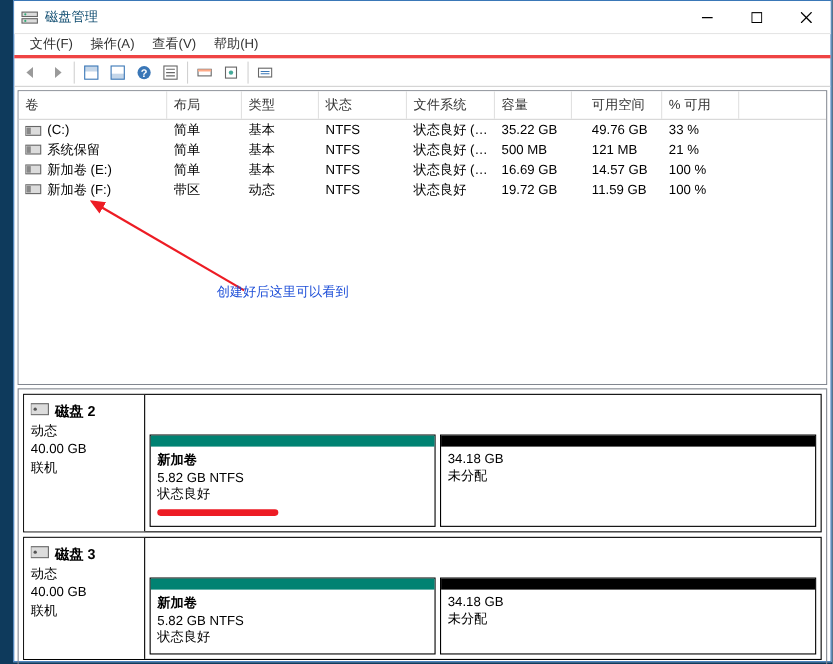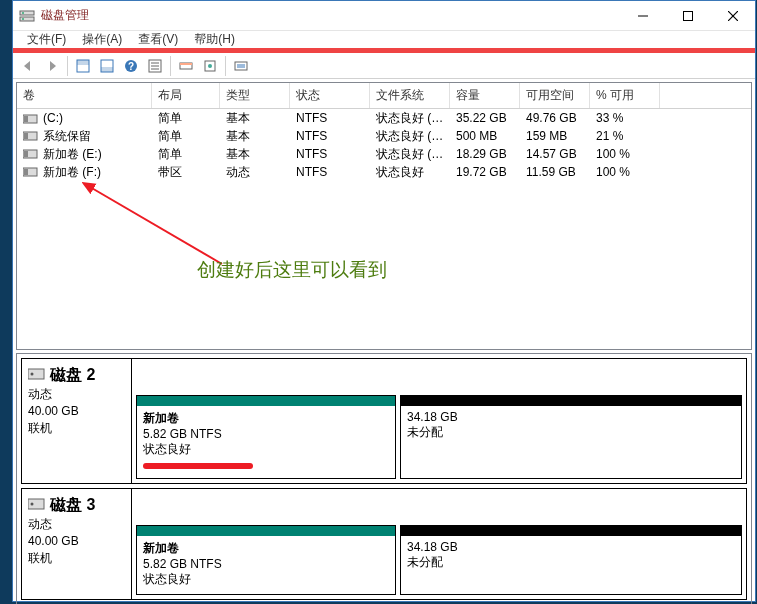--- a/index.html
+++ b/index.html
@@ -20,32 +20,32 @@
 }
 .titlebar {
   height: 30px;
   display: flex;
   align-items: center;
   padding-left: 6px;
   background: #fff;
   border-bottom: 1px solid #e5e5e5;
 }
 .titlebar .app-icon { width: 16px; height: 16px; margin-right: 6px; display:inline-flex; }
-.titlebar .title { flex: 0 0 auto; font-size: 12px; color: #7f1d1d; }
+.titlebar .title { flex: 0 0 auto; font-size: 12px; color: #0c4a6e; }
 .titlebar .spacer { flex: 1; }
 .titlebar .win-btn { width: 45px; height: 29px; display:flex; align-items:center; justify-content:center; font-size:14px; }
 .titlebar .win-btn.close { width: 45px; }
 
 .menubar {
   height: 22px;
   display: flex;
   align-items: center;
   padding: 0 8px;
   gap: 4px;
-  border-bottom: 5px solid #ef4444;
+  border-bottom: 3px solid #ef4444;
 }
 .menubar .menu-item { padding: 2px 6px; font-size: 12px; color:#333; }
 
 .toolbar {
   height: 26px;
   display: flex;
   align-items: center;
   padding: 0 4px;
   gap: 2px;
   border-bottom: 1px solid #d1d1d1;
@@ -60,31 +60,31 @@
 .vl-body { background:#fff; min-height: 240px; position:relative; }
 .vl-row { display:flex; height:18px; align-items:center; }
 .vl-row .cell { padding:1px 6px; font-size:12px; white-space:nowrap; overflow:hidden; }
 .vl-row .vol-icon { width:16px; height:12px; display:inline-block; margin-right:4px; vertical-align:middle; }
 .col-vol { width:135px; }
 .col-layout{ width:68px; }
 .col-type{ width:70px; }
 .col-fs{ width:80px; }
 .col-status{ width:80px; }
 .col-cap{ width:70px; }
-.col-free{ width:70px; }
+.col-free{ width:70px;margin-left:12px; }
 .col-pct{ width:70px; }
 
 .annotation { position:absolute; pointer-events:none; }
-.annotation-text { position:absolute; color:#4d7c0f; font-size:19px; }
+.annotation-text { position:absolute; color:#1d4ed8; font-size:12px; }
 
 .disk-panel { margin:3px; border:1px solid #828790; }
 .disk-block { display:flex; border:1px solid #000; margin:4px; }
 .disk-info { width:110px; padding:6px; border-right:1px solid #000; background:#fff; }
 .disk-info .disk-icon { display:inline-block; margin-right:4px; }
-.disk-info .disk-name { font-weight:bold; font-size:16px; }
+.disk-info .disk-name { font-weight:bold; font-size:13px; }
 .disk-info .disk-line { font-size:12px; line-height:1.4; }
 .disk-volumes { flex:1; display:flex; padding:4px; gap:4px; }
 .vol-box { border:1px solid #000; padding:6px; font-size:12px; position:relative;margin-top:32px; }
 .vol-box .stripe { position:absolute; left:0; top:0; right:0; height:10px; }
 .vol-box .inner { padding-top:8px; }
 .vol-box .vname { font-weight:bold; }
 .underline-red { display:inline-block; width:110px; height:6px; background:#ed1c24; border-radius:3px; margin-top:2px; }
 
 .legend { padding:3px 6px; font-size:12px; display:flex; align-items:center; gap:4px; border-top:1px solid #d1d1d1; margin:0 3px; }
 .legend .swatch { width:12px; height:12px; display:inline-block; margin-right:2px; }
@@ -227,33 +227,33 @@
           <div class="vl-row">
             <div class="cell col-vol"><span class="vol-icon"><svg width="16" height="12">
                   <rect x="0" y="2" width="14" height="8" fill="#dcdcdc" stroke="#666"></rect>
                   <rect x="1" y="3" width="4" height="6" fill="#888"></rect>
                 </svg></span><span>系统保留</span></div>
             <div class="cell col-layout">简单</div>
             <div class="cell col-type">基本</div>
             <div class="cell col-fs">NTFS</div>
             <div class="cell col-status">状态良好 (…</div>
             <div class="cell col-cap">500 MB</div>
-            <div class="cell col-free">159 MB</div>
+            <div class="cell col-free">121 MB</div>
             <div class="cell col-pct">21 %</div>
           </div>
           <div class="vl-row">
             <div class="cell col-vol"><span class="vol-icon"><svg width="16" height="12">
                   <rect x="0" y="2" width="14" height="8" fill="#dcdcdc" stroke="#666"></rect>
                   <rect x="1" y="3" width="4" height="6" fill="#888"></rect>
                 </svg></span><span>新加卷 (E:)</span></div>
             <div class="cell col-layout">简单</div>
             <div class="cell col-type">基本</div>
             <div class="cell col-fs">NTFS</div>
             <div class="cell col-status">状态良好 (…</div>
-            <div class="cell col-cap">18.29 GB</div>
+            <div class="cell col-cap">16.69 GB</div>
             <div class="cell col-free">14.57 GB</div>
             <div class="cell col-pct">100 %</div>
           </div>
           <div class="vl-row">
             <div class="cell col-vol"><span class="vol-icon"><svg width="16" height="12">
                   <rect x="0" y="2" width="14" height="8" fill="#dcdcdc" stroke="#666"></rect>
                   <rect x="1" y="3" width="4" height="6" fill="#888"></rect>
                 </svg></span><span>新加卷 (F:)</span></div>
             <div class="cell col-layout">带区</div>
             <div class="cell col-type">动态</div>

